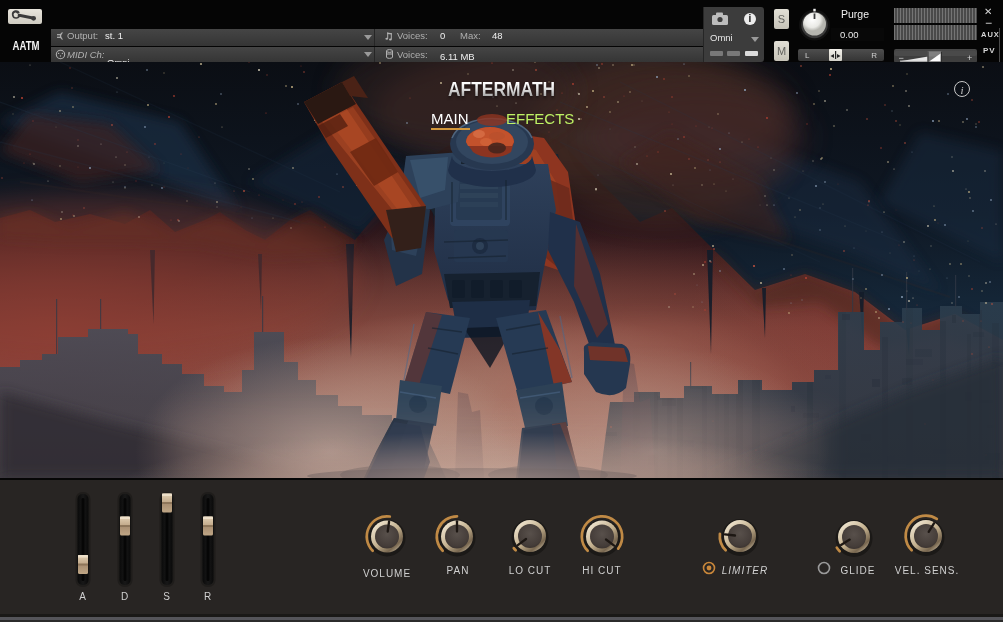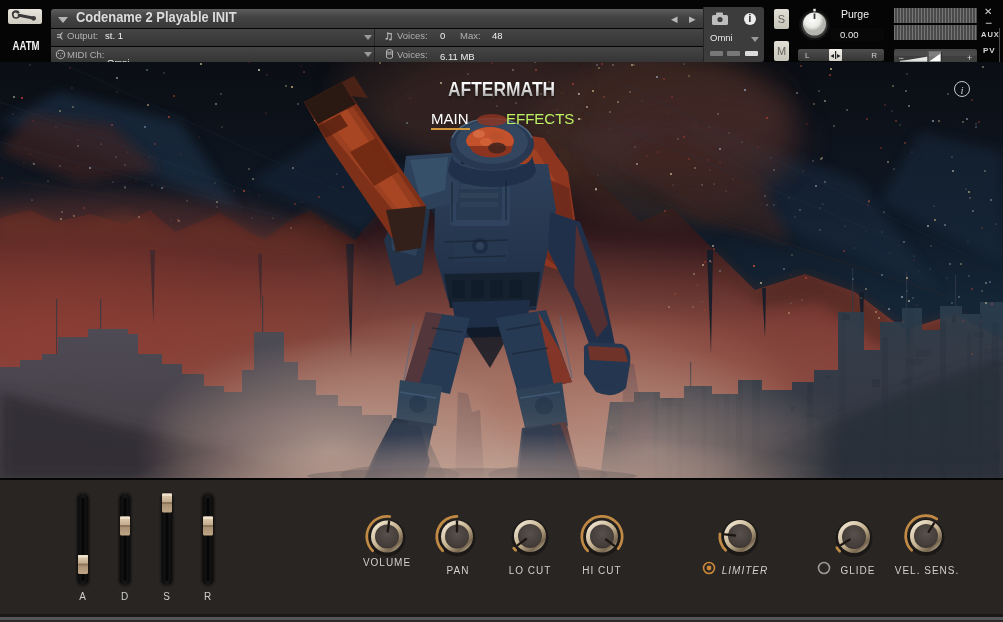--- a/index.html
+++ b/index.html
@@ -67,26 +67,20 @@
       <svg width="34" height="15" viewBox="0 0 34 15">
         <g fill="#3b3b3b">
           <path d="M8,1.2 A4.3,4.3 0 1 0 12.2,6.5 L10.2,6.2 A2.4,2.4 0 1 1 8.3,3.5 L9.4,5.2 L12.1,4.6 A4.3,4.3 0 0 0 8,1.2 Z" transform="rotate(-15 8 5)"></path>
           <path d="M10,4.6 L25,7.6 L24.6,10.4 L9.6,7.4 Z"></path>
           <circle cx="25.6" cy="9.3" r="2.4"></circle>
         </g>
       </svg>
     </div>
     <div class="aatm">AATM</div>
 
-    <div class="titlebar">
-      <div class="tbtri"></div>
-      <div class="title">Codename 2 Playable INIT</div>
-      <div class="navarr" style="left:620px;">◀</div>
-      <div class="navarr" style="left:638px;">▶</div>
-    </div>
 
     <div class="row2">
       <svg style="position:absolute;left:4px;top:2px;" width="10" height="10" viewBox="0 0 10 10">
           <g stroke="#b0b0b0" fill="none" stroke-width="1.2">
             <path d="M7.5,1.5 A4,4 0 0 0 7.5,8.5"></path>
             <line x1="2" y1="3.7" x2="6.5" y2="3.7"></line>
             <line x1="2" y1="6.3" x2="6.5" y2="6.3"></line>
           </g>
         </svg>
       <span class="rlabel" style="position:absolute;left:16px;top:1px;">Output:</span>
@@ -109,21 +103,21 @@
     </div>
     <div class="row3">
       <svg style="position:absolute;left:4px;top:2px;" width="11" height="11" viewBox="0 0 11 11">
           <g stroke="#b0b0b0" fill="none">
             <circle cx="5.5" cy="5.5" r="4.2" stroke-width="1.1"></circle>
             <circle cx="3.6" cy="4.4" r="0.7" fill="#b0b0b0" stroke="none"></circle>
             <circle cx="7.4" cy="4.4" r="0.7" fill="#b0b0b0" stroke="none"></circle>
             <circle cx="5.5" cy="7" r="0.7" fill="#b0b0b0" stroke="none"></circle>
           </g>
         </svg>
-      <span class="rlabel" style="position:absolute;left:16px;top:2px;">MIDI Ch:</span>
+      <span class="rlabel" style="position:absolute;left:16px;top:2px;font-style:italic;">MIDI Ch:</span>
       <span class="rvalue" style="position:absolute;left:56px;top:2px;margin-top:8px;">Omni</span>
       <div class="ddtri" style="left:313px;top:5px;"></div>
       <div class="rowdiv"></div>
       <svg style="position:absolute;left:334px;top:2px;" width="9" height="10" viewBox="0 0 9 10">
           <g fill="none" stroke="#b0b0b0" stroke-width="1">
             <ellipse cx="4.5" cy="2" rx="3" ry="1.4"></ellipse>
             <path d="M1.5,2 L1.5,8 A3,1.4 0 0 0 7.5,8 L7.5,2"></path>
             <line x1="1.5" y1="5" x2="7.5" y2="5"></line>
           </g>
         </svg>
@@ -986,21 +980,21 @@
 <circle cx="926" cy="536" r="12" fill="url(#kin)"></circle>
 <line x1="928.7" y1="531.8" x2="934.1" y2="523.2" stroke="#1d1713" stroke-width="2.3" stroke-linecap="round"></line>
 <circle cx="709" cy="568" r="5.5" fill="none" stroke="#c9873a" stroke-width="1.6"></circle>
 <circle cx="709" cy="568" r="2.4" fill="#c9873a"></circle>
 <circle cx="824" cy="568" r="5.5" fill="none" stroke="#9a9a9a" stroke-width="1.6"></circle>
 </svg>
     <div class="klabel" style="left:83px;top:113px;">A</div>
     <div class="klabel" style="left:125px;top:113px;">D</div>
     <div class="klabel" style="left:167px;top:113px;">S</div>
     <div class="klabel" style="left:208px;top:113px;">R</div>
-    <div class="klabel" style="left:387px;top:79px;">VOLUME</div>
+    <div class="klabel" style="left:387px;top:90px;">VOLUME</div>
     <div class="klabel" style="left:458px;top:87px;">PAN</div>
     <div class="klabel" style="left:530px;top:87px;">LO CUT</div>
     <div class="klabel" style="left:602px;top:87px;">HI CUT</div>
     <div class="klabel" style="left:745px;top:87px;font-style:italic;">LIMITER</div>
     <div class="klabel" style="left:858px;top:87px;">GLIDE</div>
     <div class="klabel" style="left:927px;top:87px;">VEL. SENS.</div>
     <div class="blk"></div>
   </div>
 </div>
 

